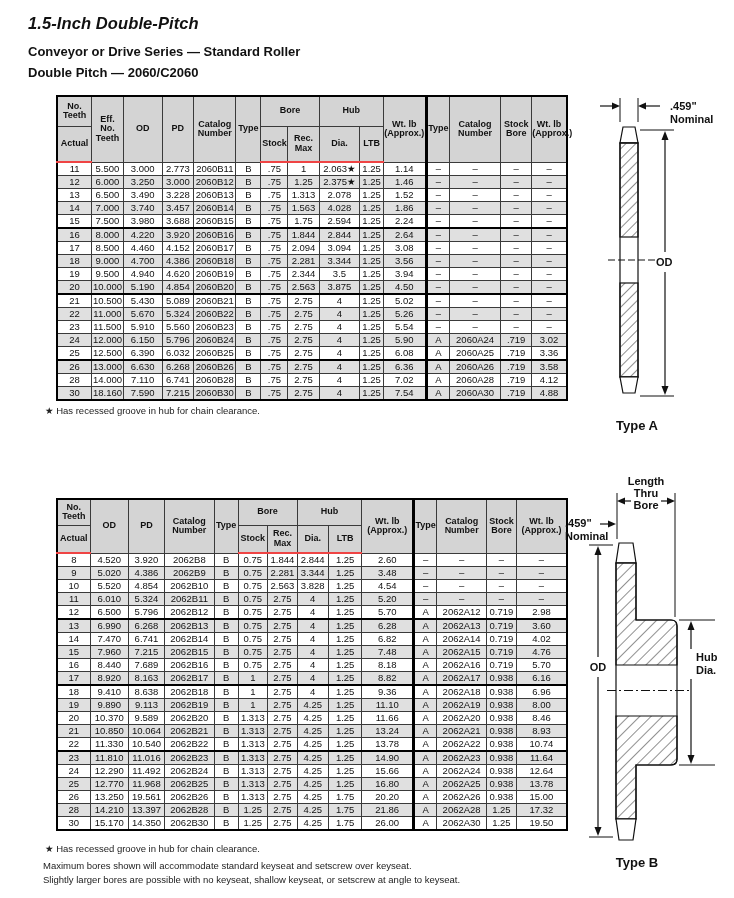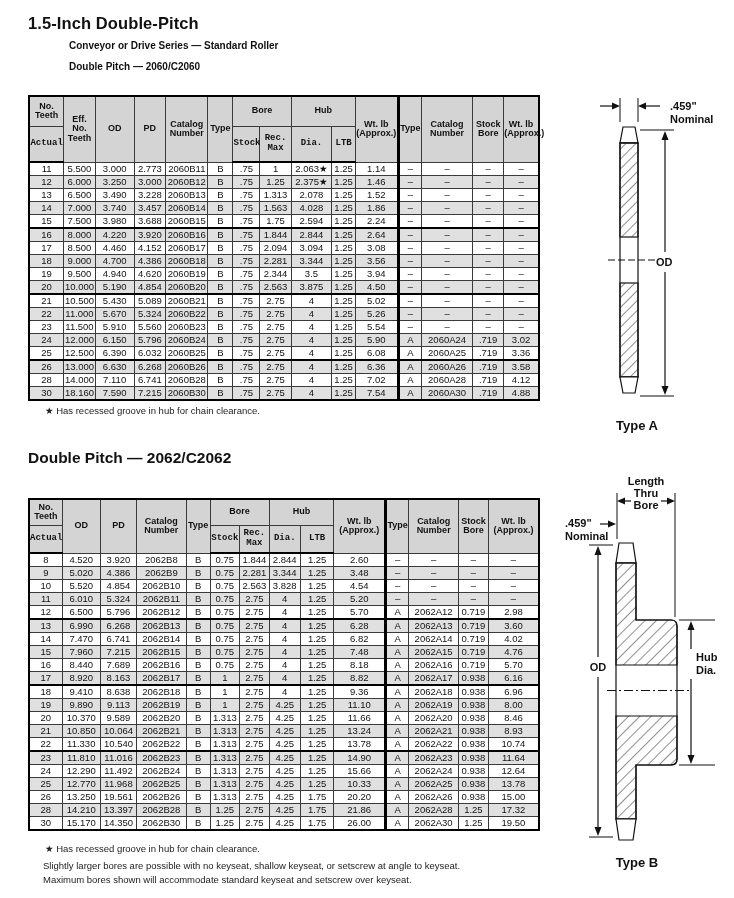--- a/index.html
+++ b/index.html
@@ -3,35 +3,35 @@
 <meta charset="utf-8">
 <style>
   * { margin:0; padding:0; box-sizing:border-box; }
   html,body { background:#fff; }
   body {
     width:734px; height:898px; position:relative; overflow:hidden;
     font-family:"Liberation Sans", sans-serif; color:#111;
   }
   
   .titles { position:absolute; left:28px; top:14px; }
-  .titles .t-main { font-size:16.5px; font-weight:bold; letter-spacing:.1px; margin-bottom:2px; }
-  .titles .t-sub  { font-size:10px; font-weight:bold; line-height:21px;margin-left:41px; }
+  .titles .t-main { font-size:16.5px; font-weight:bold; letter-spacing:.1px; margin-bottom:8px;font-style:italic; }
+  .titles .t-sub  { font-size:13px; font-weight:bold; line-height:21px; }
   .sec2 { position:absolute; left:28px; top:447px; }
   .sec2 .t-sub { font-size:15.5px; font-weight:bold; line-height:21px; }
 
   
   .tblwrap1 { position:absolute; left:28px; top:95px;  width:512px; }
   .tblwrap2 { position:absolute; left:28px; top:498px; width:512px; }
-  table { border-collapse:collapse; table-layout:fixed; width:100%; border:2px solid #000; }
+  table { border-collapse:collapse; table-layout:fixed; width:100%; border:2px solid #000;margin-left:28px; }
   th, td { border:1px solid #3a3a3a; text-align:center; vertical-align:middle; padding:0; }
   th { background:#d4d4d4; font-weight:bold; font-size:9px; line-height:1.08; padding:1px 0; }
   td { font-size:9.5px; height:12px; line-height:12px; white-space:nowrap; overflow:hidden; }
   tr.stripe td { background:#e0e0e0; }
   tr.group-end td { border-bottom:2px solid #000; }
-  thead tr:last-child th { border-bottom:2px solid #000000;font-family:Liberation Mono, monospace; }
+  thead tr:last-child th { border-bottom:2px solid #ef4444; }
   #table1 thead tr:nth-child(1) th { height:30px; }
   #table1 thead tr:nth-child(2) th { height:36px; }
   #table2 thead tr:nth-child(1) th { height:26px; }
   #table2 thead tr:nth-child(2) th { height:28px; }
   #table1 td:nth-child(11), #table1 th.divR { border-right:3px solid #000; }
   #table2 td:nth-child(10), #table2 th.divR { border-right:3px solid #000; }
 
   
   .fn { position:absolute; font-size:9.5px; color:#222;margin-left:15px; }
   .fn1 { left:30px; top:405px; }
@@ -404,21 +404,20 @@
           <td>2060A30</td>
           <td>.719</td>
           <td>4.88</td>
         </tr>
       </tbody>
   </table>
 </div>
 <div class="fn fn1">★ Has recessed groove in hub for chain clearance.</div>
 
 <div class="sec2">
-  <div class="t-sub">Double Pitch — 2062/C2062</div>
 </div>
 
 <div class="tblwrap2">
   <table id="table2">
     <colgroup>
       <col style="width:6.5%">
         <col style="width:7.5%">
         <col style="width:7.1%">
         <col style="width:9.7%">
       <col style="width:4.7%">
@@ -731,21 +730,21 @@
         <tr class="stripe">
           <td>25</td>
           <td>12.770</td>
           <td>11.968</td>
           <td>2062B25</td>
           <td>B</td>
           <td>1.313</td>
           <td>2.75</td>
           <td>4.25</td>
           <td>1.25</td>
-          <td>10.33</td>
+          <td>16.80</td>
           <td>A</td>
           <td>2062A25</td>
           <td>0.938</td>
           <td>13.78</td>
         </tr>
         <tr class="">
           <td>26</td>
           <td>13.250</td>
           <td>19.561</td>
           <td>2062B26</td>
@@ -790,22 +789,22 @@
           <td>A</td>
           <td>2062A30</td>
           <td>1.25</td>
           <td>19.50</td>
         </tr>
       </tbody>
   </table>
 </div>
 <div class="fn fn2">★ Has recessed groove in hub for chain clearance.</div>
 <div class="fn fn3">
+  <div>Maximum bores shown will accommodate standard keyseat and setscrew over keyseat.</div>
   <div>Slightly larger bores are possible with no keyseat, shallow keyseat, or setscrew at angle to keyseat.</div>
-  <div>Maximum bores shown will accommodate standard keyseat and setscrew over keyseat.</div>
 </div>
 
 <div class="diagA">
   <svg width="176" height="350" viewBox="0 0 176 350">
     <defs>
       <pattern id="hatchA" width="7" height="7" patternUnits="userSpaceOnUse" patternTransform="rotate(45)">
         <line x1="0" y1="0" x2="0" y2="7" stroke="#333" stroke-width="1.1"></line>
       </pattern>
     </defs>
 

